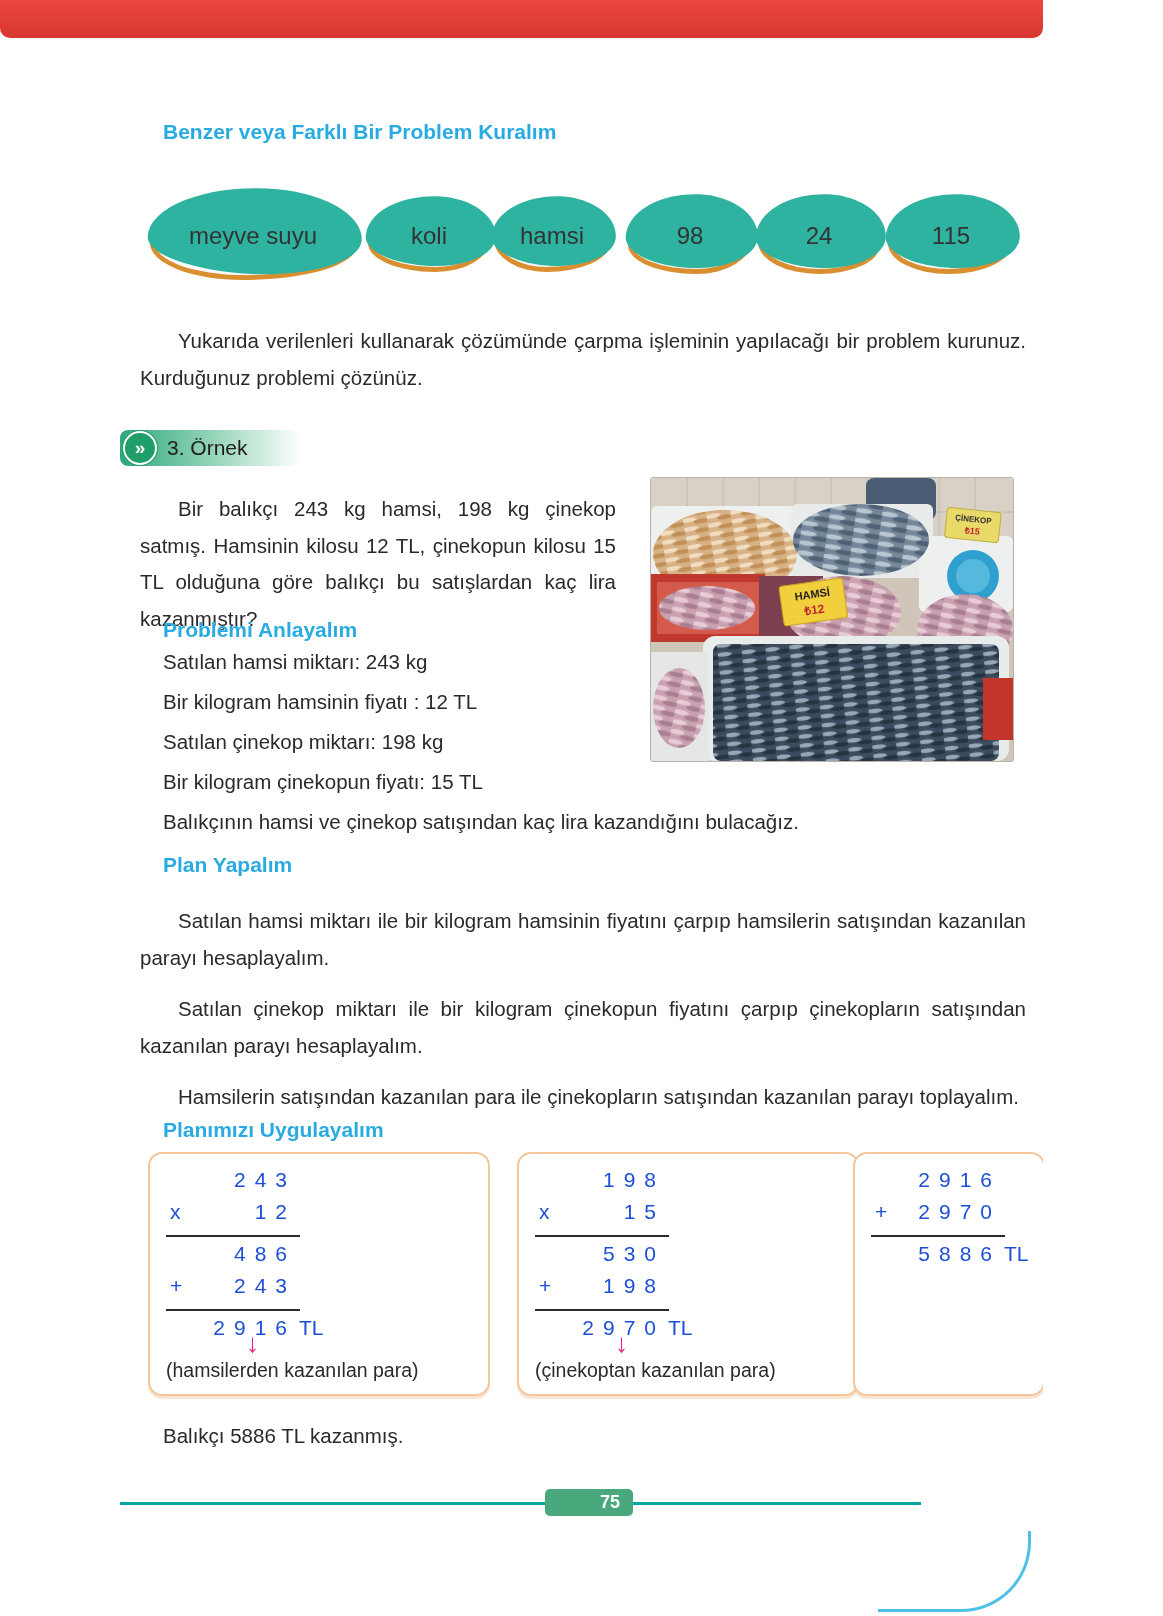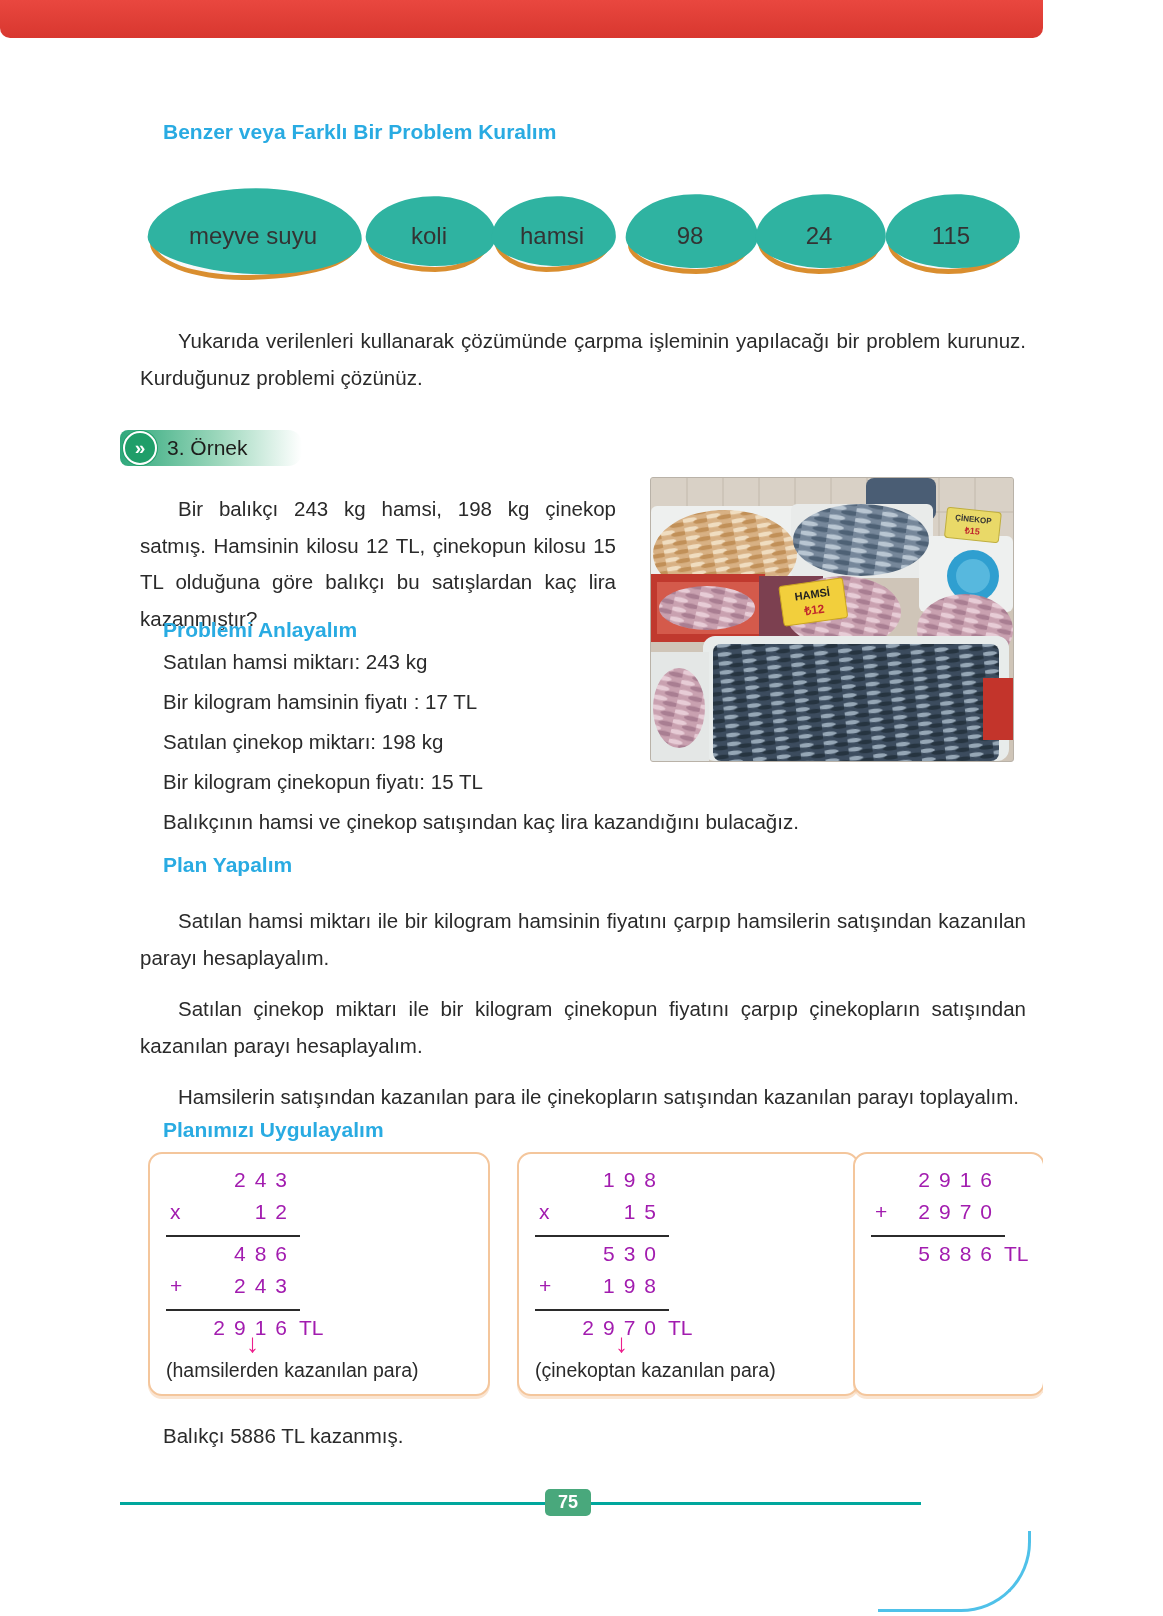--- a/index.html
+++ b/index.html
@@ -93,40 +93,41 @@
   .calc-box {
     position: absolute; top: 1152px; height: 240px;
     background: #ffffff;
     border: 2px solid #f4c69c;
     border-radius: 14px;
     box-shadow: 0 3px 0 rgba(244,198,156,0.45);
   }
   .box-1 { left: 148px; width: 338px; }
   .box-2 { left: 517px; width: 338px; }
   .box-3 { left: 853px; width: 188px; }
-  .calc { position: absolute; left: 18px; top: 14px; width: 128px; font-size: 21px; color: #a21caf; }
+  .calc { position: absolute; left: 18px; top: 14px; width: 128px; font-size: 21px; color: #1d4ed8; }
   .crow { position: relative; height: 32px; white-space: nowrap; }
   .op { position: absolute; left: 2px; top: 0; }
   .num { display: inline-block; width: 128px; text-align: right; letter-spacing: 9px; margin-right: -9px; }
   .unit { margin-left: 12px; letter-spacing: normal; }
   .rule { height: 2px; background: #2b2b2b; width: 134px; margin: 3px 0 5px -2px; }
   .down-arrow {
     position: absolute; left: 96px; top: 176px;
     color: #ec1e8c; font-size: 26px; line-height: 26px; font-weight: bold;
   }
   .calc-caption { position: absolute; left: 16px; bottom: 12px; font-size: 19.5px; color: #2a2a2a; white-space: nowrap; }
 
   .conclusion { position: absolute; left: 163px; top: 1424px; font-size: 20.5px; }
 
   .footer-line { position: absolute; left: 120px; right: 122px; top: 1502px; height: 3px; background: #00a79d; }
   .page-num {
     position: absolute; left: 545px; top: 1489px; width: 46px; height: 27px;
     background: #49a87c; color: #ffffff; font-weight: bold; font-size: 18px;
     border-radius: 5px; display: flex; align-items: center; justify-content: center;
     z-index: 2;
+    padding-left: 42px;
   }
   .corner-decor {
     position: absolute; right: 12px; bottom: 4px;
     width: 150px; height: 78px;
     border-right: 3px solid #4fc1e9;
     border-bottom: 3px solid #4fc1e9;
     border-bottom-right-radius: 70px;
   }
 </style>
 </head>
@@ -248,21 +249,21 @@
         <text x="0" y="-2" text-anchor="middle" font-family="Liberation Sans, sans-serif" font-size="8" font-weight="bold" fill="#333333">ÇİNEKOP</text>
         <text x="0" y="10" text-anchor="middle" font-family="Liberation Sans, sans-serif" font-size="9" font-weight="bold" fill="#c0272d">₺15</text>
       </g>
     </svg>
   </div>
 
   <div class="blue-heading h-understand">Problemi Anlayalım</div>
 
   <div class="fact-lines">
     <div>Satılan hamsi miktarı: 243 kg</div>
-    <div>Bir kilogram hamsinin fiyatı : 17 TL</div>
+    <div>Bir kilogram hamsinin fiyatı : 12 TL</div>
     <div>Satılan çinekop miktarı: 198 kg</div>
     <div>Bir kilogram çinekopun fiyatı: 15 TL</div>
   </div>
 
   <div class="goal-line">Balıkçının hamsi ve çinekop satışından kaç lira kazandığını bulacağız.</div>
 
   <div class="blue-heading h-plan">Plan Yapalım</div>
 
   <div class="para plan-paras">
     <p>Satılan hamsi miktarı ile bir kilogram hamsinin fiyatını çarpıp hamsilerin satışından kazanılan parayı hesaplayalım.</p>

